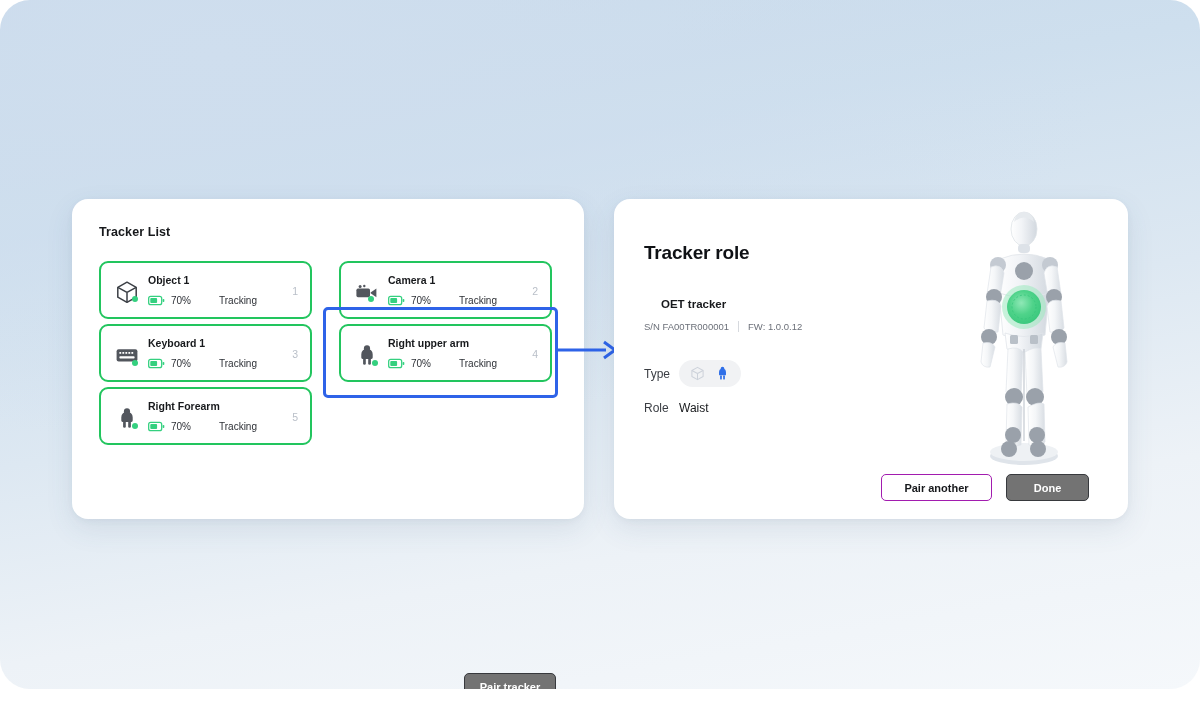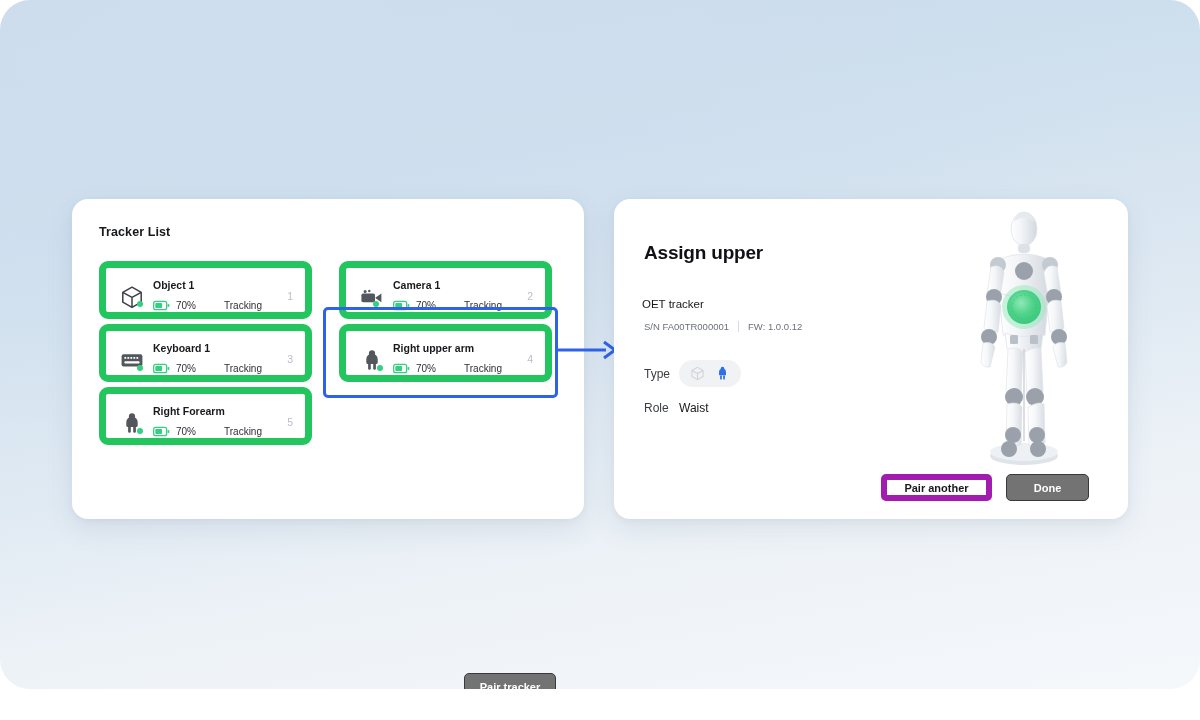--- a/index.html
+++ b/index.html
@@ -45,21 +45,21 @@
   }
   .col { position: absolute; top: 0; width: 213px; }
   .col-left  { left: 0; }
   .col-right { left: 240px; }
 
   .tracker-card {
     position: relative;
     box-sizing: border-box;
     width: 213px;
     height: 58px;
-    border: 7px solid #22c55e;
+    border: 2px solid #22c55e;
     border-radius: 9px;
     background: #fff;
     margin-bottom: 5px;
   }
   .tc-icon {
     position: absolute;
     left: 12px; top: 15px;
     width: 28px; height: 28px;
   }
   .tc-name {
@@ -135,38 +135,38 @@
     user-select: none;
   }
   .btn-dark {
     background: #737373;
     color: #ffffff;
     border: 1px solid #37393d;
   }
   .btn-light {
     background: #ffffff;
     color: #17191c;
-    border: 6px solid #a21caf;
+    border: 1px solid #a21caf;
   }
   #pair-tracker-btn { left: 392px; top: 474px; width: 92px; height: 27px; }
 
   
   .assign-title {
     position: absolute;
     left: 30px; top: 43px;
     font-size: 19px;
     font-weight: 700;
     color: #0f1115;
     letter-spacing: -0.2px;
   }
   .device-name {
     position: absolute;
-    left: 28px; top: 99px;
+    left: 47px; top: 99px;
     font-size: 11.5px;
-    font-weight: 400;
+    font-weight: 700;
     color: #17191c;
     text-align: center;
   }
   .device-meta {
     position: absolute;
     left: 30px; top: 122px;
     display: flex;
     align-items: flex-start;
     font-size: 9.5px;
     color: #6c7079;
@@ -359,21 +359,21 @@
 
   <div id="highlight-box"></div>
 
   <svg id="flow-arrow" viewBox="0 0 62 20">
     <line x1="0" y1="10" x2="50" y2="10" stroke="#2e63e8" stroke-width="3"></line>
     <path d="M48 2 L59 10 L48 18" fill="none" stroke="#2e63e8" stroke-width="3" stroke-linejoin="miter" stroke-linecap="butt"></path>
   </svg>
 
   <div class="panel" id="right-panel">
 
-    <div class="assign-title">Assign upper</div>
+    <div class="assign-title">Tracker role</div>
 
     <div class="device-name">OET tracker</div>
 
     <div class="device-meta">
       <span>S/N FA00TR000001</span>
       <span class="meta-div"></span>
       <span>FW: 1.0.0.12</span>
     </div>
 
     <div class="field-row" id="type-row">

